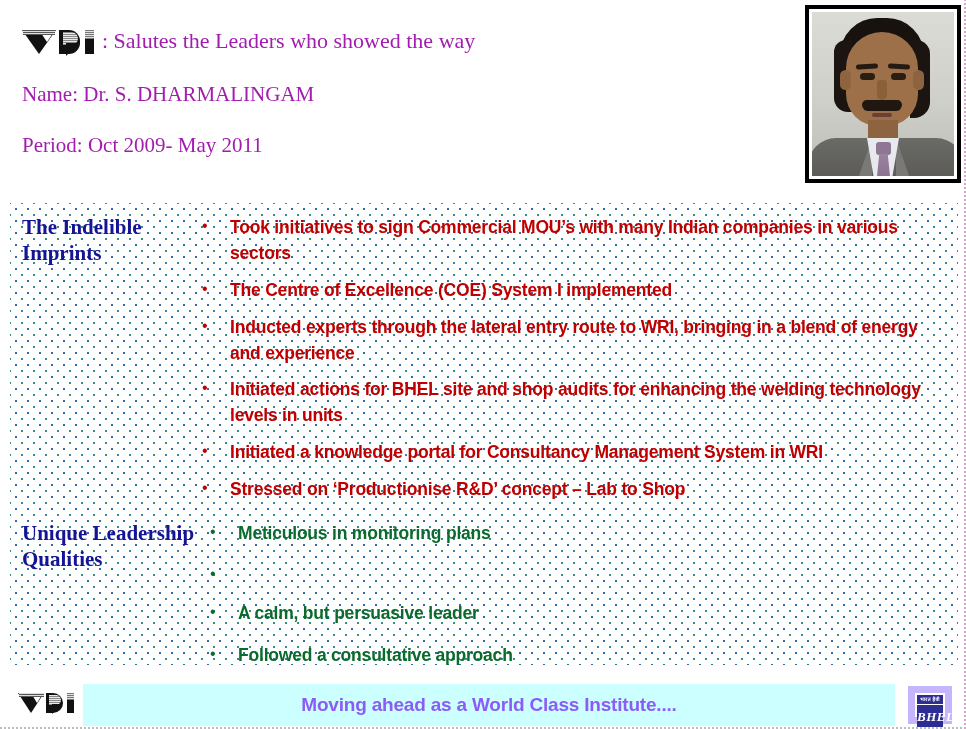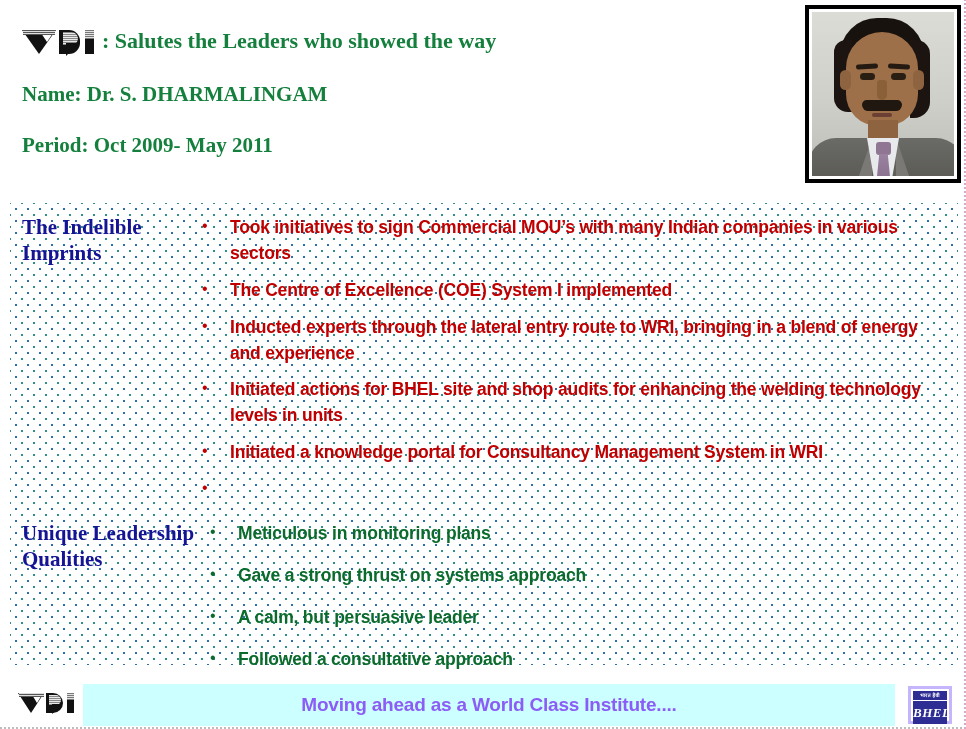--- a/index.html
+++ b/index.html
@@ -23,22 +23,22 @@
   .header {
     position: absolute;
     left: 0;
     top: 0;
     width: 800px;
     height: 190px;
   }
   .hdr-line {
     position: absolute;
     font-family: "Liberation Serif", serif;
-    font-weight: bold;
-    color: #15803d;
+    font-weight: normal;
+    color: #a21caf;
     white-space: nowrap;
   }
   .hdr-title {
     left: 22px;
     top: 28px;
     font-size: 22px;
     display: flex;
     align-items: center;
   }
   .hdr-name  { left: 22px; top: 82px;  font-size: 21px; }
@@ -285,21 +285,21 @@
   .foot-wri .wri-logo .i { left:49px; top:1px; width:7px; height:20px; }
   .foot-wri .wri-logo .i-hatch { left:49px; top:1px; width:7px; height:7px; }
 
   .bhel {
     position: absolute;
     right: 6px;
     top: 2px;
     width: 44px;
     height: 38px;
     background: #ffffff;
-    border: 3px solid #c4b5fd;
+    border: 7px solid #c4b5fd;
     box-sizing: border-box;
     padding: 2px;
   }
   .bhel-top {
     height: 9px;
     background: #2d2d93;
     color: #ffffff;
     font-size: 5px;
     font-weight: bold;
     text-align: center;
@@ -401,34 +401,34 @@
           <div class="bullet">
             <span class="dot">•</span>
             <span class="btxt">Initiated actions for BHEL site and shop audits for enhancing the welding technology levels in units</span>
           </div>
           <div class="bullet">
             <span class="dot">•</span>
             <span class="btxt">Initiated a knowledge portal for Consultancy Management System in WRI</span>
           </div>
           <div class="bullet">
             <span class="dot">•</span>
+            <span class="btxt">Stressed on ‘Productionise R&amp;D’ concept – Lab to Shop</span>
           </div>
         </div>
     </div>
 
     <div class="row" id="row-qualities">
       <div class="sec-head">Unique Leadership Qualities</div>
       <div class="bullets grp-grn" id="bullets-qualities">
           <div class="bullet">
             <span class="dot">•</span>
             <span class="btxt">Meticulous in monitoring plans</span>
           </div>
           <div class="bullet">
             <span class="dot">•</span>
-            <span class="btxt">Gave a strong thrust on systems approach</span>
           </div>
           <div class="bullet">
             <span class="dot">•</span>
             <span class="btxt">A calm, but persuasive leader</span>
           </div>
           <div class="bullet">
             <span class="dot">•</span>
             <span class="btxt">Followed a consultative approach</span>
           </div>
         </div>

